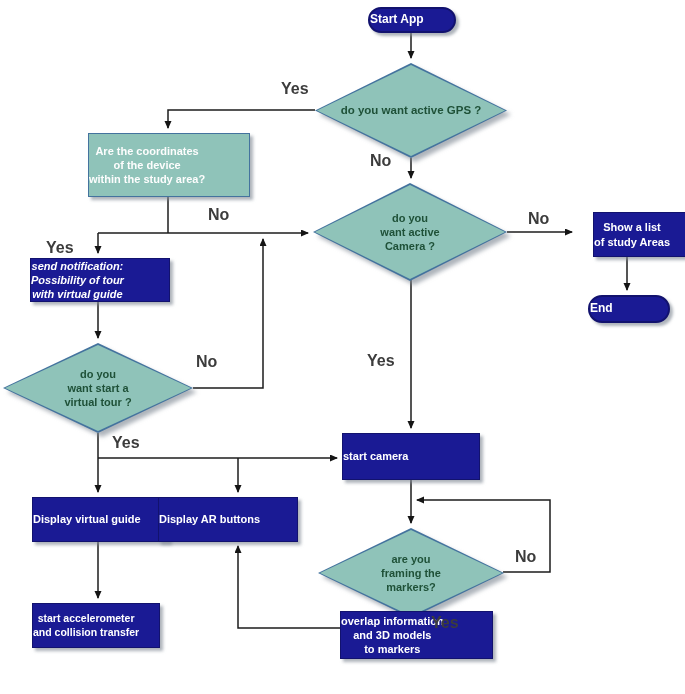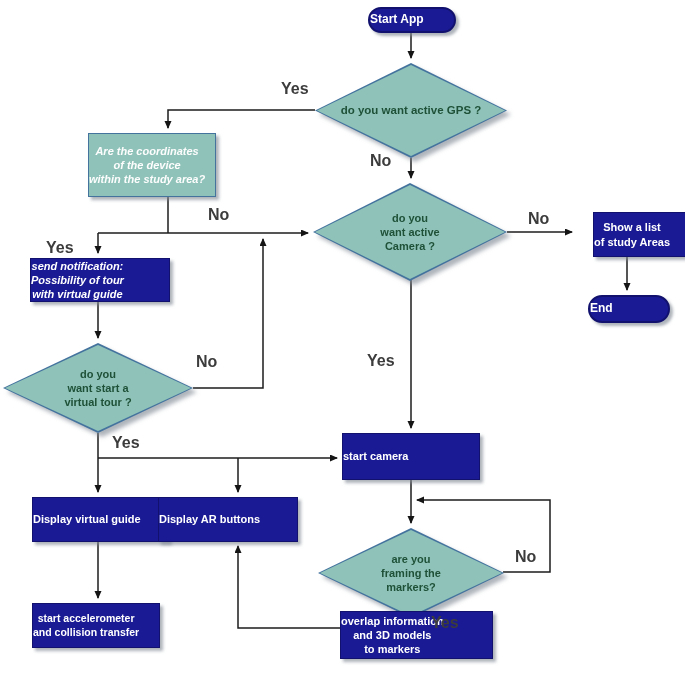--- a/index.html
+++ b/index.html
@@ -120,21 +120,21 @@
 virtual tour ?</span>
   </div>
   <div class="diamond" style="left:318px;top:528px;width:186px;height:90px;">
     <div class="d-border"></div>
     <div class="d-fill"></div>
     <span class="txt">are you
 framing the
 markers?</span>
   </div>
 
-  <div class="node proc-teal" style="left:88px;top:133px;width:128px;height:64px;font-style:italic;">
+  <div class="node proc-teal" style="left:88px;top:133px;width:162px;height:64px;">
     <span class="txt">Are the coordinates
 of the device
 within the study area?</span>
   </div>
   <div class="node proc-navy" style="left:577px;top:212px;width:96px;height:45px;margin-left:16px;">
     <span class="txt">Show a list
 of study Areas</span>
   </div>
   <div class="node proc-navy" style="left:30px;top:258px;width:140px;height:44px;font-style:italic;">
     <span class="txt">send notification:

